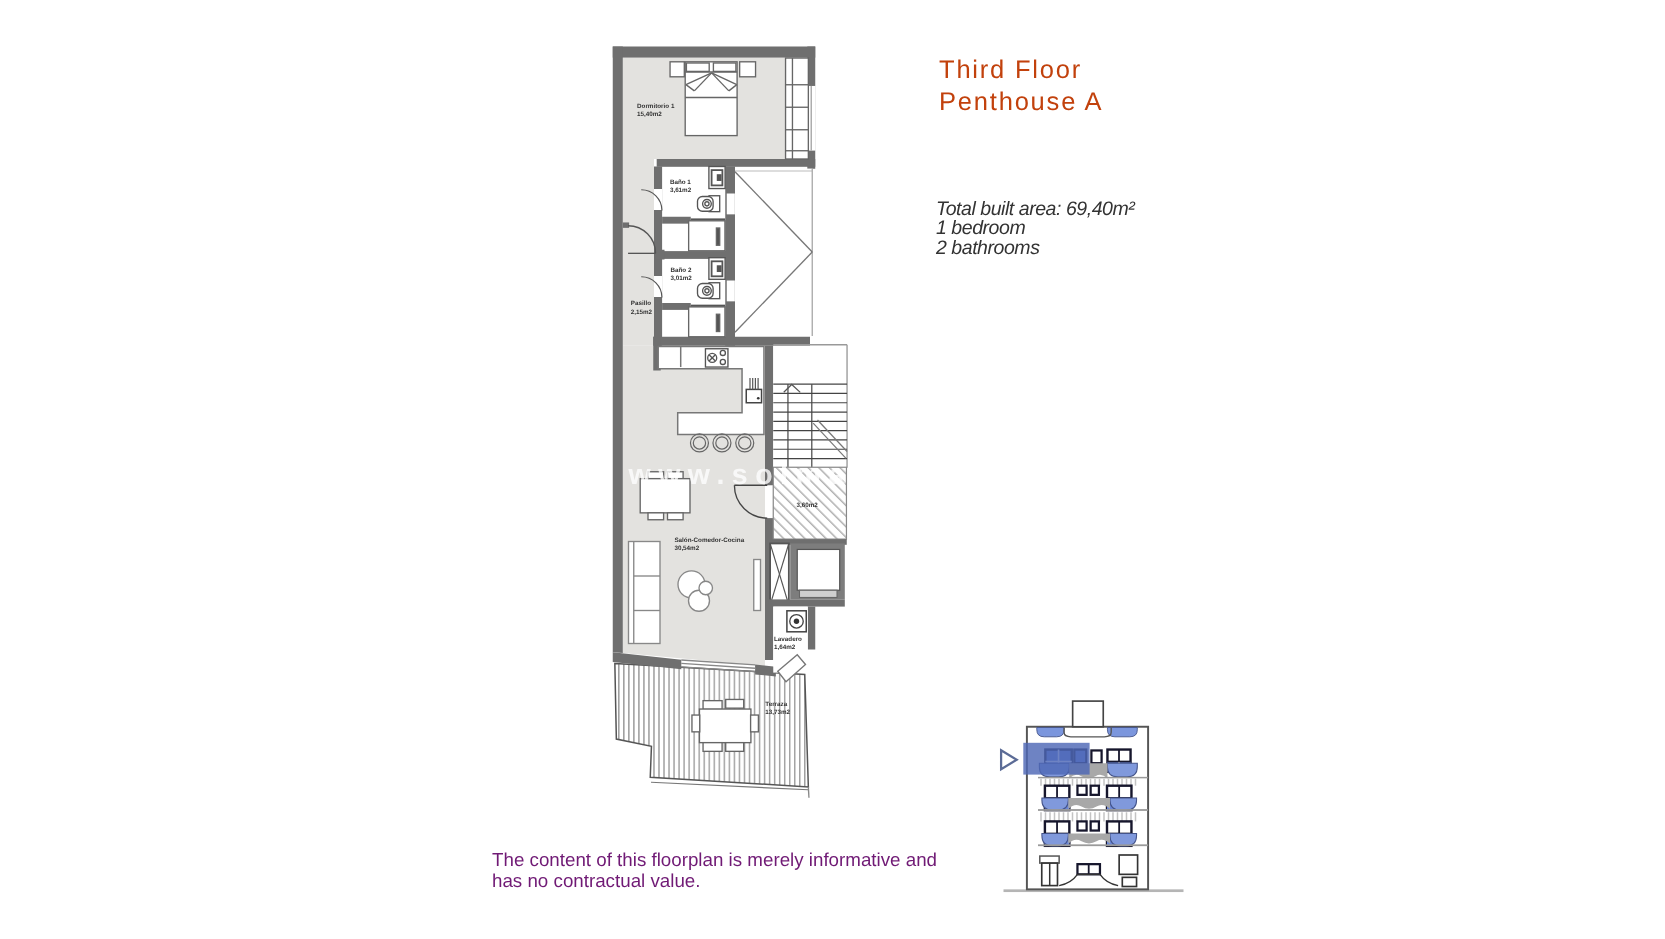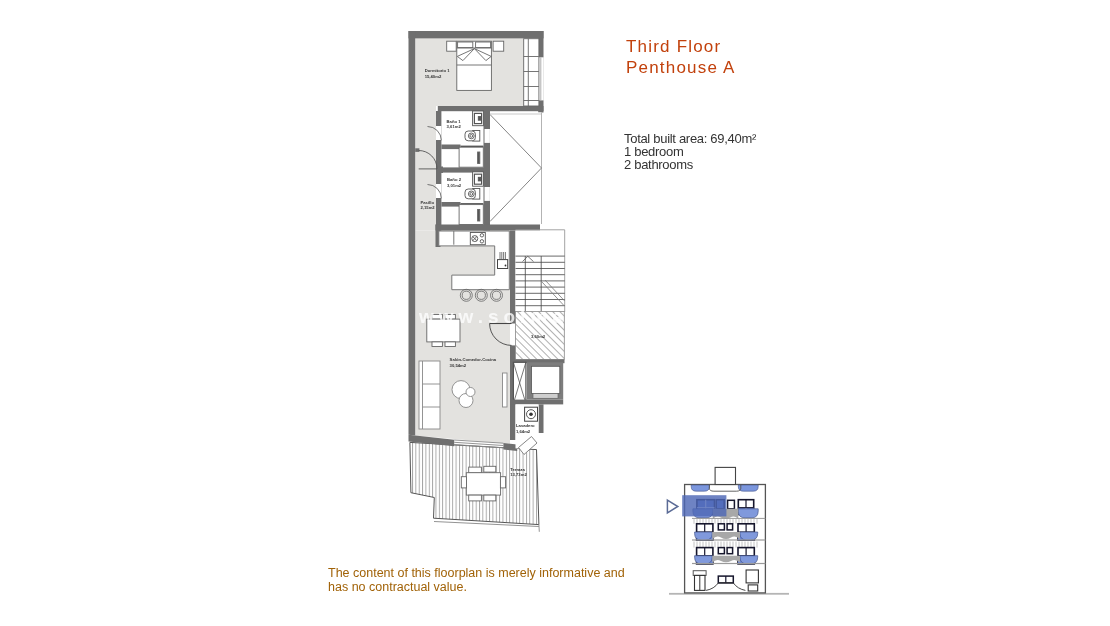--- a/index.html
+++ b/index.html
@@ -487,15 +487,15 @@
 <rect x="748.2" y="584.9" width="9.5" height="6.1" fill="#ffffff" stroke="#333" stroke-width="1.1"></rect>
 
 <rect x="682.2" y="495.2" width="44.2" height="21.2" fill="#4e68b6" opacity="0.82"></rect>
 
 <polygon points="667.4,500.2 677.8,506.5 667.4,512.8" fill="#ffffff" stroke="#5b6b96" stroke-width="1.5"></polygon>
 </g>
 </svg>
 
 <div class="t" style="left:626px;top:36.4px;font-size:17px;line-height:21px;letter-spacing:1.2px;color:#c2410c;">Third Floor<br>Penthouse A</div>
 
-<div class="t" style="left:624px;top:131.8px;font-size:13px;line-height:13px;letter-spacing:-0.3px;color:#333;">Total built area: 69,40m²<br>1 bedroom<br>2 bathrooms</div>
-
-<div class="t" style="left:328px;top:566px;font-size:12.5px;line-height:14.4px;letter-spacing:0px;color:#a16207;">The content of this floorplan is merely informative and<br>has no contractual value.</div>
+<div class="t" style="left:624px;top:131.8px;font-size:13px;line-height:13px;letter-spacing:-0.3px;color:#333;font-style:italic;">Total built area: 69,40m²<br>1 bedroom<br>2 bathrooms</div>
+
+<div class="t" style="left:328px;top:566px;font-size:12.5px;line-height:14.4px;letter-spacing:0px;color:#701a75;">The content of this floorplan is merely informative and<br>has no contractual value.</div>
 
 </body></html>

